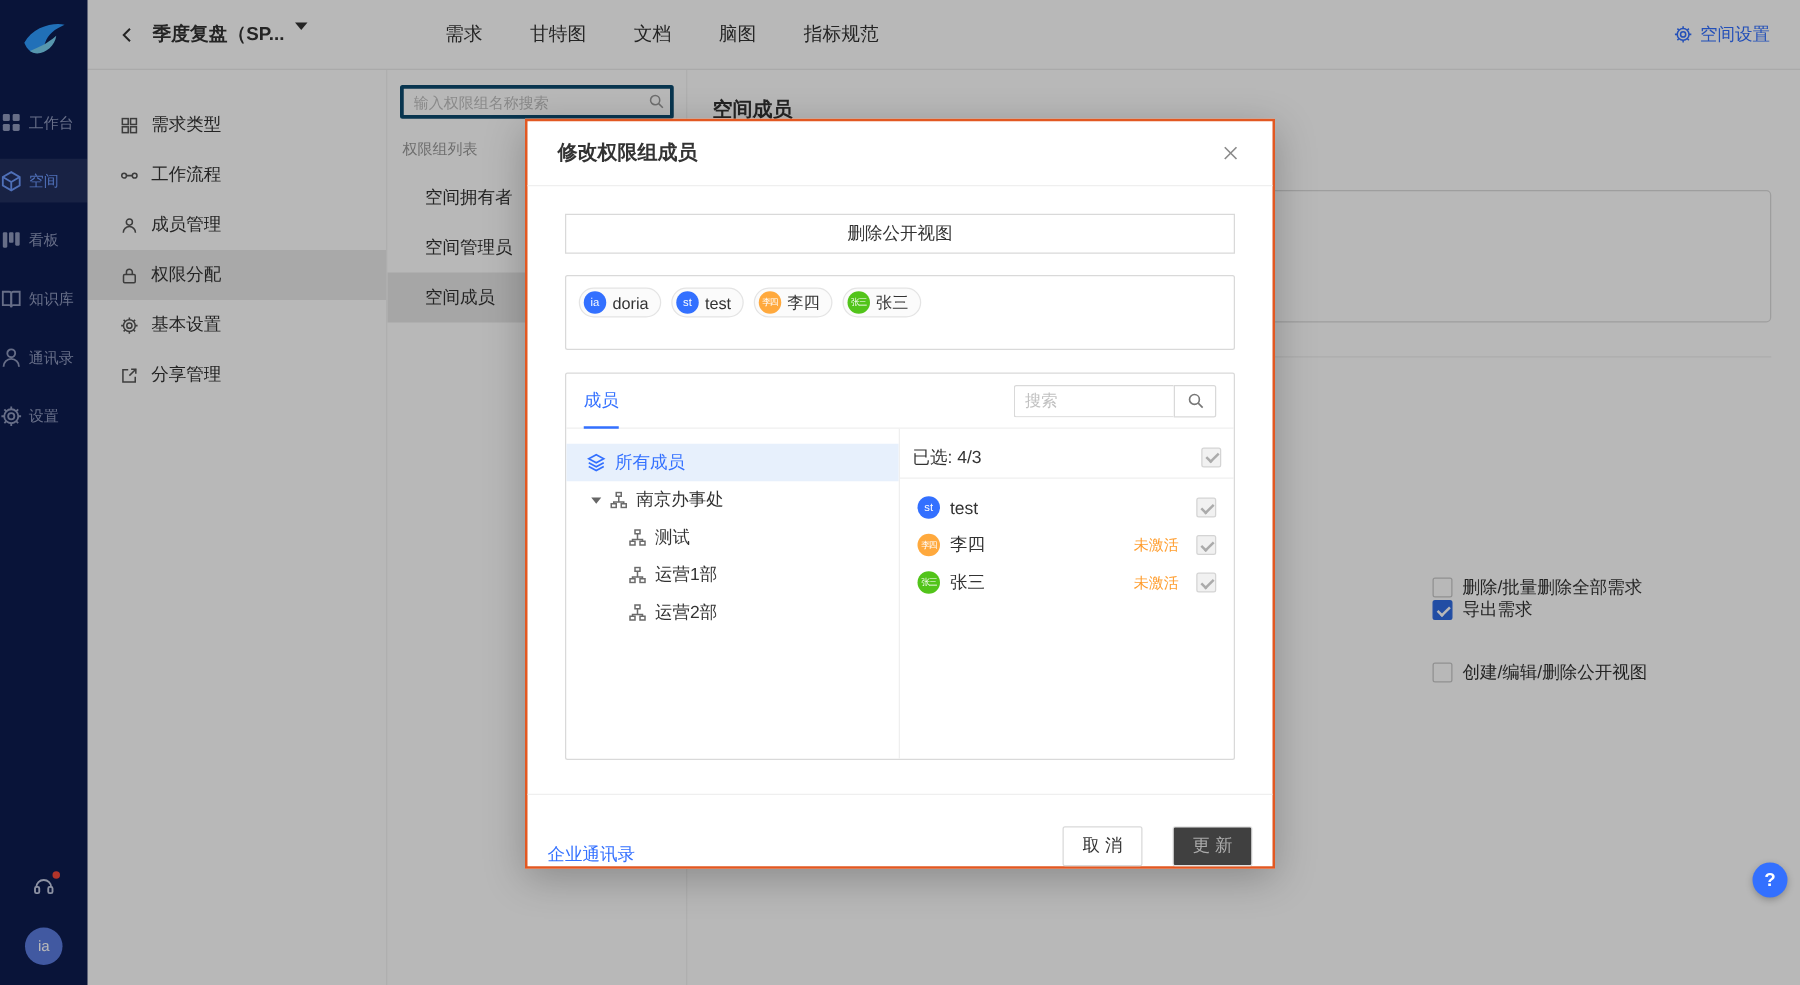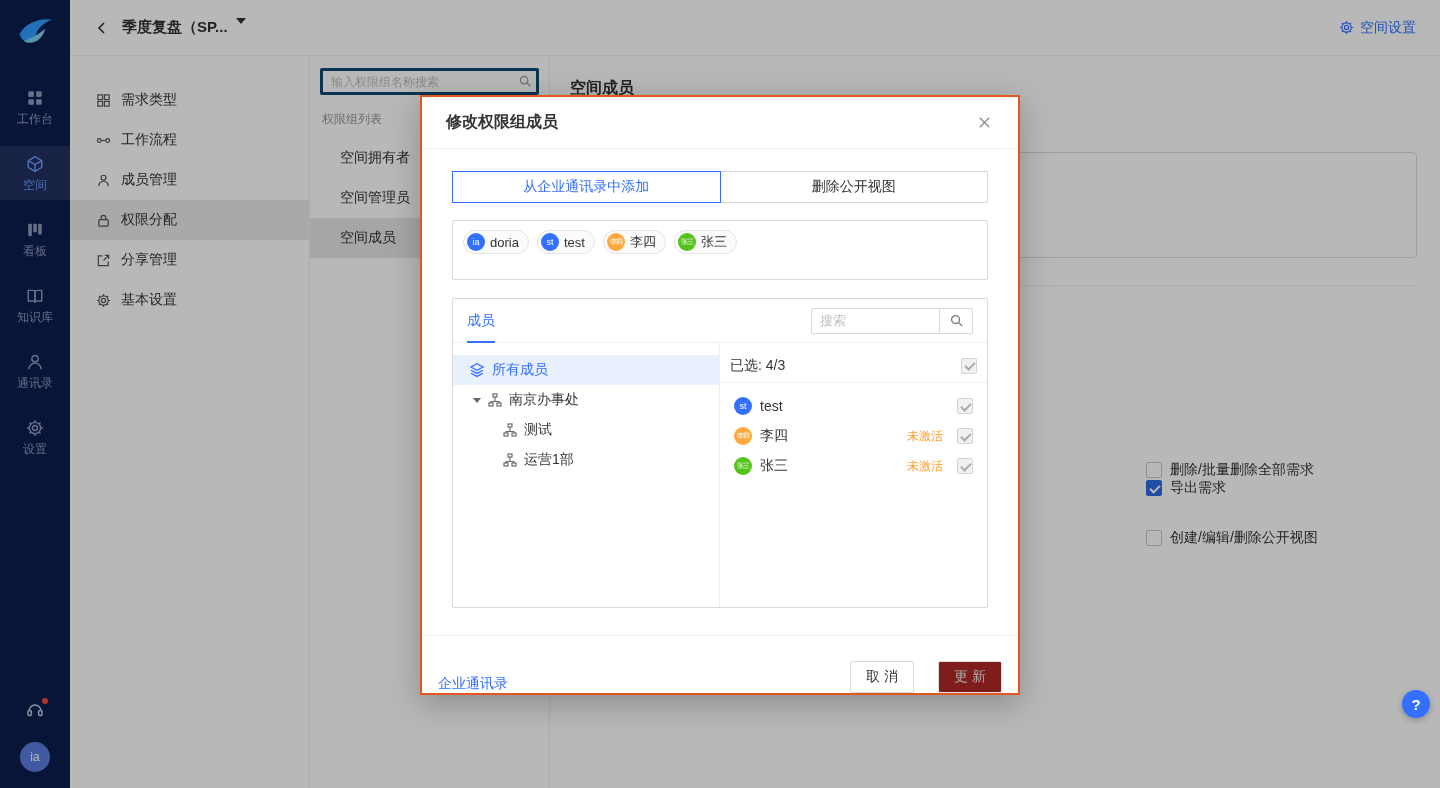--- a/index.html
+++ b/index.html
@@ -4,21 +4,21 @@
 <style>
   *{margin:0;padding:0;box-sizing:border-box}
   html,body{width:1440px;height:788px;overflow:hidden}
   body{font-family:"Liberation Sans","DejaVu Sans",sans-serif;background:#fff;color:#333}
   .stage{position:relative;width:1440px;height:788px;background:#fff;overflow:hidden}
 
   
   .sidebar{position:absolute;left:0;top:0;width:70px;height:788px;background:#0D1C50;z-index:10;display:flex;flex-direction:column;align-items:center}
   .logo{width:40px;height:40px;margin-top:12px;cursor:pointer}
   .side-nav{margin-top:28px;width:100%}
-  .side-item{width:70px;padding:9px 0 8px;display:flex;flex-direction:column;align-items:center;gap:5px;color:#8F99BC;cursor:pointer;margin-bottom:12px}
+  .side-item{width:70px;padding:9px 0 8px;display:flex;flex-direction:row;align-items:center;gap:5px;color:#8F99BC;cursor:pointer;margin-bottom:12px}
   .side-item .side-label{font-size:12px;line-height:14px}
   .side-item.active{background:rgba(255,255,255,.09);color:#6E9BFF}
   .side-item svg{display:block}
   .side-bottom{margin-top:auto;width:100%;display:flex;flex-direction:column;align-items:center;gap:18px;padding-bottom:16px}
   .headset-wrap{position:relative;color:#C4CBE2;cursor:pointer}
   .red-dot{position:absolute;top:-2px;right:-3px;width:6px;height:6px;border-radius:50%;background:#F5483B}
   .rail-avatar{width:30px;height:30px;border-radius:50%;background:#5B7CE0;color:#fff;font-size:12px;display:flex;align-items:center;justify-content:center;cursor:pointer}
 
   
   .topbar{position:absolute;left:70px;top:0;right:0;height:56px;background:#fff;border-bottom:1px solid #ECECEC;display:flex;align-items:center}
@@ -99,21 +99,21 @@
   .selected-head{height:34px;margin:0 0 0 0;display:flex;align-items:center;justify-content:space-between;padding:0 10px;font-size:14px;color:#333;border-bottom:1px solid #F0F0F0}
   .member-list{padding-top:8px}
   .member-row{height:30px;display:flex;align-items:center;gap:8px;padding:0 14px;font-size:14px;color:#333}
   .member-row .spacer{flex:1}
   .member-status{color:#FF9D2E;font-size:12px;margin-right:6px}
   .modal-footer{position:absolute;left:0;right:0;bottom:0;height:58px;border-top:1px solid #EFEFEF;display:flex;align-items:flex-end;padding:0 16px}
   .dir-link{color:#3370FF;font-size:14px;cursor:pointer;text-decoration:none}
   .footer-btns{margin-left:auto;display:flex;gap:24px}
   .btn{width:64px;height:32px;border-radius:2px;font-size:14px;cursor:pointer;font-family:inherit}
   .btn-cancel{background:#fff;border:1px solid #D9D9D9;color:#333}
-  .btn-update{background:#7f1d1d;border:1px solid #E2E2E2;color:#ABABAB;cursor:not-allowed}
+  .btn-update{background:#404040;border:1px solid #E2E2E2;color:#ABABAB;cursor:not-allowed}
 </style>
 </head>
 <body>
 
 <div class="stage">
 
   <aside class="sidebar">
     <div class="logo">
       <svg viewBox="0 0 36 36" width="40" height="40">
           <path d="M4 20 C10 8 26 5 33 7 C26 10 21 14 19 20 C16 29 8 30 4 20Z" fill="#2E9BFF"></path>
@@ -196,20 +196,27 @@
   <header class="topbar">
     <div class="back-btn">
       <svg viewBox="0 0 16 16" width="16" height="16" fill="none" stroke="#333" stroke-width="1.6">
           <path d="M10 3L5 8l5 5"></path>
         </svg>
     </div>
     <div class="space-title">
       <span>季度复盘（SP...</span>
       <span class="caret-down"></span>
     </div>
+    <nav class="top-tabs">
+      <span class="top-tab">需求</span>
+      <span class="top-tab">甘特图</span>
+      <span class="top-tab">文档</span>
+      <span class="top-tab">脑图</span>
+      <span class="top-tab">指标规范</span>
+    </nav>
     <div class="space-settings">
       <svg viewBox="0 0 16 16" width="15" height="15" fill="none" stroke="#3370FF" stroke-width="1.3">
           <circle cx="8" cy="8" r="2.2"></circle>
           <circle cx="8" cy="8" r="5"></circle>
           <path d="M8 1v2M8 13v2M1 8h2M13 8h2M3.1 3.1l1.4 1.4M11.5 11.5l1.4 1.4M12.9 3.1l-1.4 1.4M4.5 11.5l-1.4 1.4"></path>
         </svg>
       <span>空间设置</span>
     </div>
   </header>
 
@@ -240,33 +247,33 @@
     </div>
     <div class="menu-item active">
       <svg viewBox="0 0 16 16" width="15" height="15" fill="none" stroke="currentColor" stroke-width="1.3">
           <rect x="3" y="7" width="10" height="7" rx="1"></rect>
           <path d="M5.5 7V5a2.5 2.5 0 0 1 5 0v2"></path>
         </svg>
       <span>权限分配</span>
     </div>
     <div class="menu-item">
       <svg viewBox="0 0 16 16" width="15" height="15" fill="none" stroke="currentColor" stroke-width="1.3">
+          <circle cx="8" cy="8" r="2.2"></circle>
+          <circle cx="8" cy="8" r="5"></circle>
+          <path d="M8 1v2M8 13v2M1 8h2M13 8h2M3.1 3.1l1.4 1.4M11.5 11.5l1.4 1.4M12.9 3.1l-1.4 1.4M4.5 11.5l-1.4 1.4"></path>
+        </svg>
+      <span>基本设置</span>
+    </div>
+    <div class="menu-item">
+      <svg viewBox="0 0 16 16" width="15" height="15" fill="none" stroke="currentColor" stroke-width="1.3">
           <path d="M13 9v4.5H2.5V3H7"></path>
           <path d="M9.5 2.5h4v4"></path>
           <path d="M13.5 2.5L8 8"></path>
         </svg>
       <span>分享管理</span>
-    </div>
-    <div class="menu-item">
-      <svg viewBox="0 0 16 16" width="15" height="15" fill="none" stroke="currentColor" stroke-width="1.3">
-          <circle cx="8" cy="8" r="2.2"></circle>
-          <circle cx="8" cy="8" r="5"></circle>
-          <path d="M8 1v2M8 13v2M1 8h2M13 8h2M3.1 3.1l1.4 1.4M11.5 11.5l1.4 1.4M12.9 3.1l-1.4 1.4M4.5 11.5l-1.4 1.4"></path>
-        </svg>
-      <span>基本设置</span>
     </div>
   </nav>
 
   <section class="perm-panel">
     <div class="perm-search">
       <input type="text" placeholder="输入权限组名称搜索" style="">
       <span class="mag"><svg viewBox="0 0 16 16" width="14" height="14" fill="none" stroke="#999" stroke-width="1.4">
             <circle cx="7" cy="7" r="4.2"></circle>
             <path d="M10.2 10.2L14 14"></path>
           </svg></span>
@@ -305,21 +312,20 @@
       <span class="modal-title">修改权限组成员</span>
       <span class="modal-close">
         <svg viewBox="0 0 16 16" width="15" height="15" stroke="#8A8A8A" stroke-width="1.4">
             <path d="M3 3l10 10M13 3L3 13"></path>
           </svg>
       </span>
     </div>
 
     <div class="modal-body">
       <div class="modal-tabs">
-        <button class="mtab active">从企业通讯录中添加</button>
         <button class="mtab">删除公开视图</button>
       </div>
 
       <div class="chips-box">
         <span class="chip">
           <span class="avatar av-blue">ia</span>
           <span>doria</span>
         </span>
         <span class="chip">
           <span class="avatar av-blue">st</span>
@@ -381,20 +387,29 @@
               <span>测试</span>
             </div>
             <div class="tree-row child">
               <svg viewBox="0 0 14 14" width="14" height="14" fill="none" stroke="currentColor" stroke-width="1.2">
                   <rect x="5" y="1" width="4" height="3"></rect>
                   <rect x="1" y="10" width="4" height="3"></rect>
                   <rect x="9" y="10" width="4" height="3"></rect>
                   <path d="M7 4v4.5M3 10V8.5h8V10"></path>
                 </svg>
               <span>运营1部</span>
+            </div>
+            <div class="tree-row child">
+              <svg viewBox="0 0 14 14" width="14" height="14" fill="none" stroke="currentColor" stroke-width="1.2">
+                  <rect x="5" y="1" width="4" height="3"></rect>
+                  <rect x="1" y="10" width="4" height="3"></rect>
+                  <rect x="9" y="10" width="4" height="3"></rect>
+                  <path d="M7 4v4.5M3 10V8.5h8V10"></path>
+                </svg>
+              <span>运营2部</span>
             </div>
           </div>
 
           <div class="picker-right">
             <div class="selected-head">
               <span>已选: 4/3</span>
               <span class="checkbox gray"></span>
             </div>
             <div class="member-list">
               <div class="member-row">

